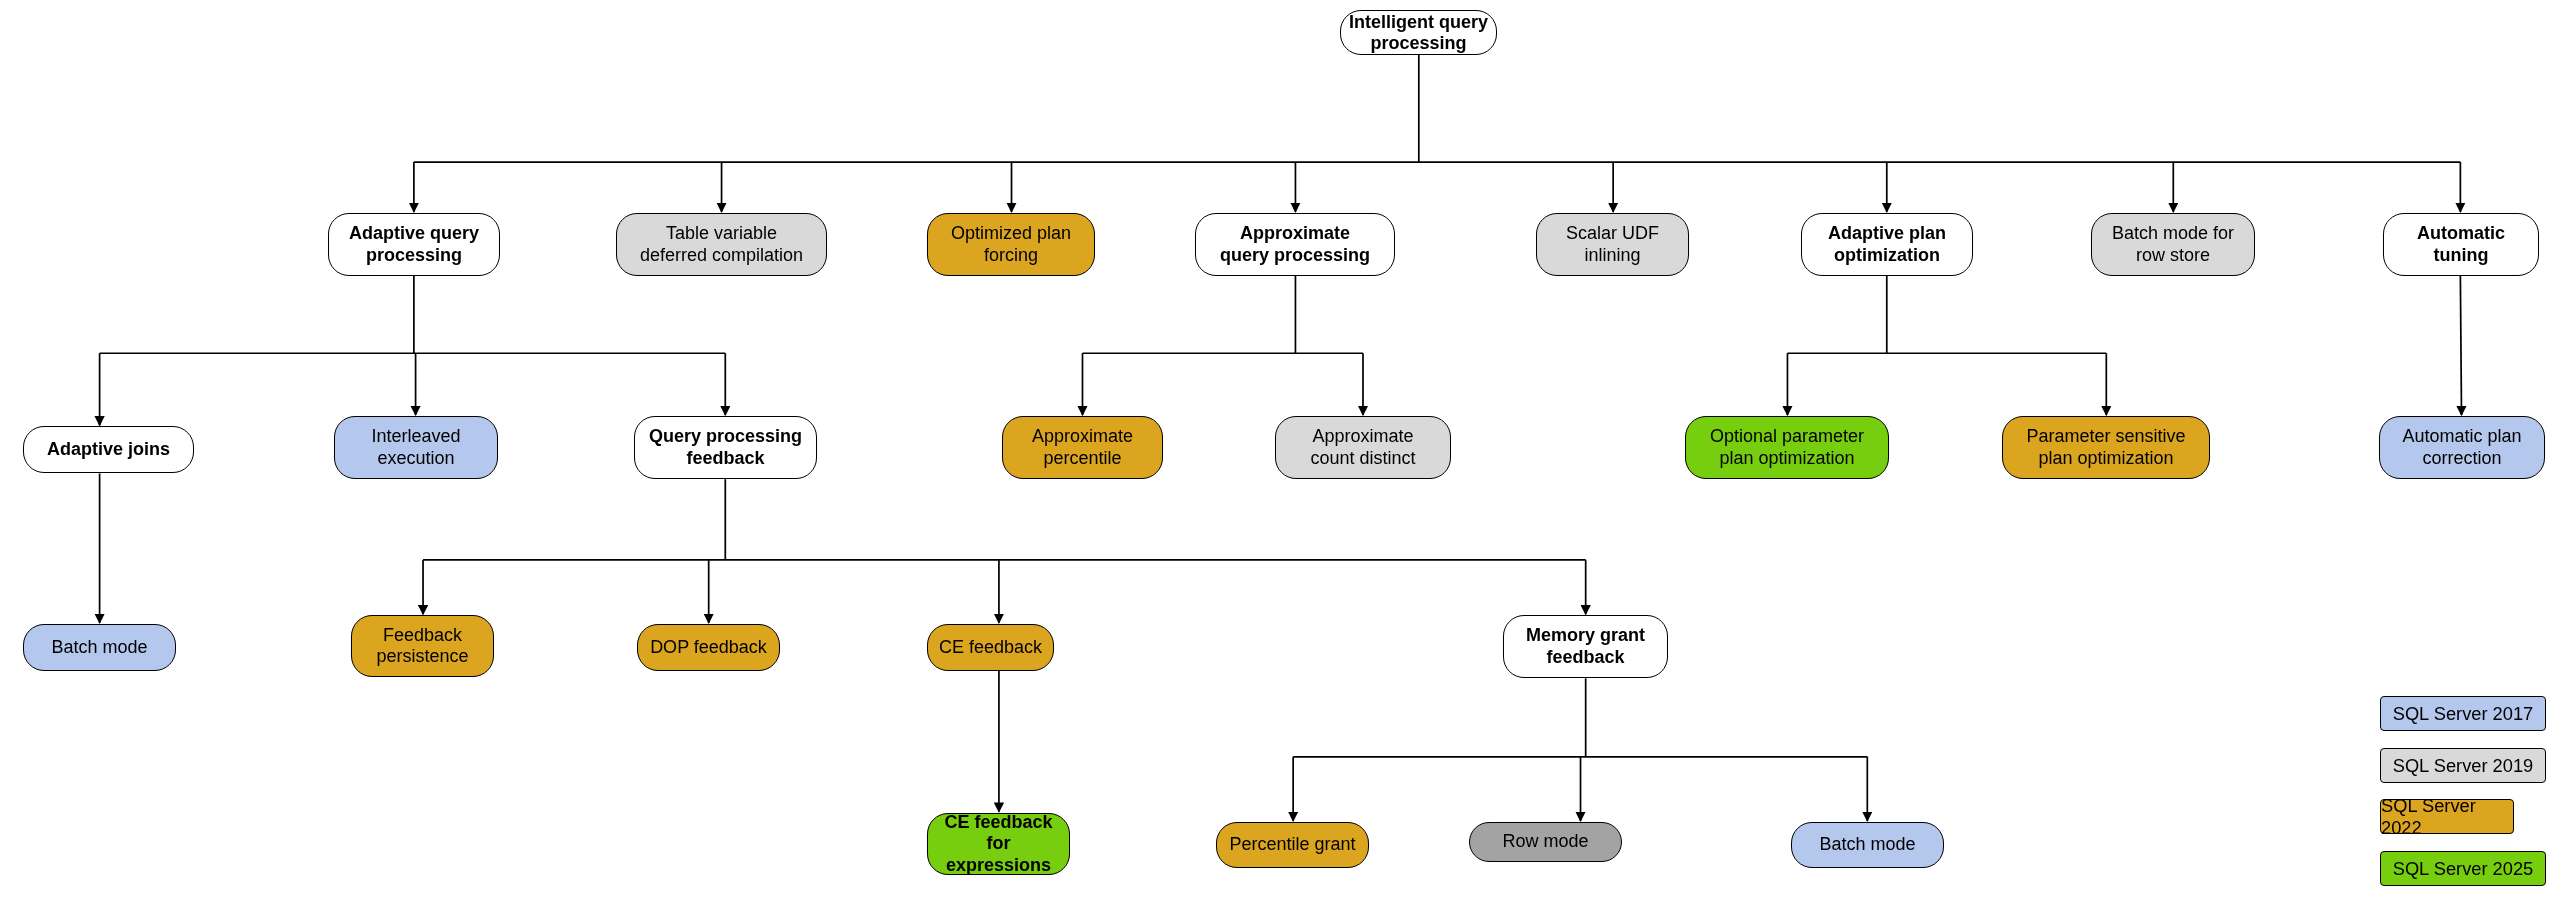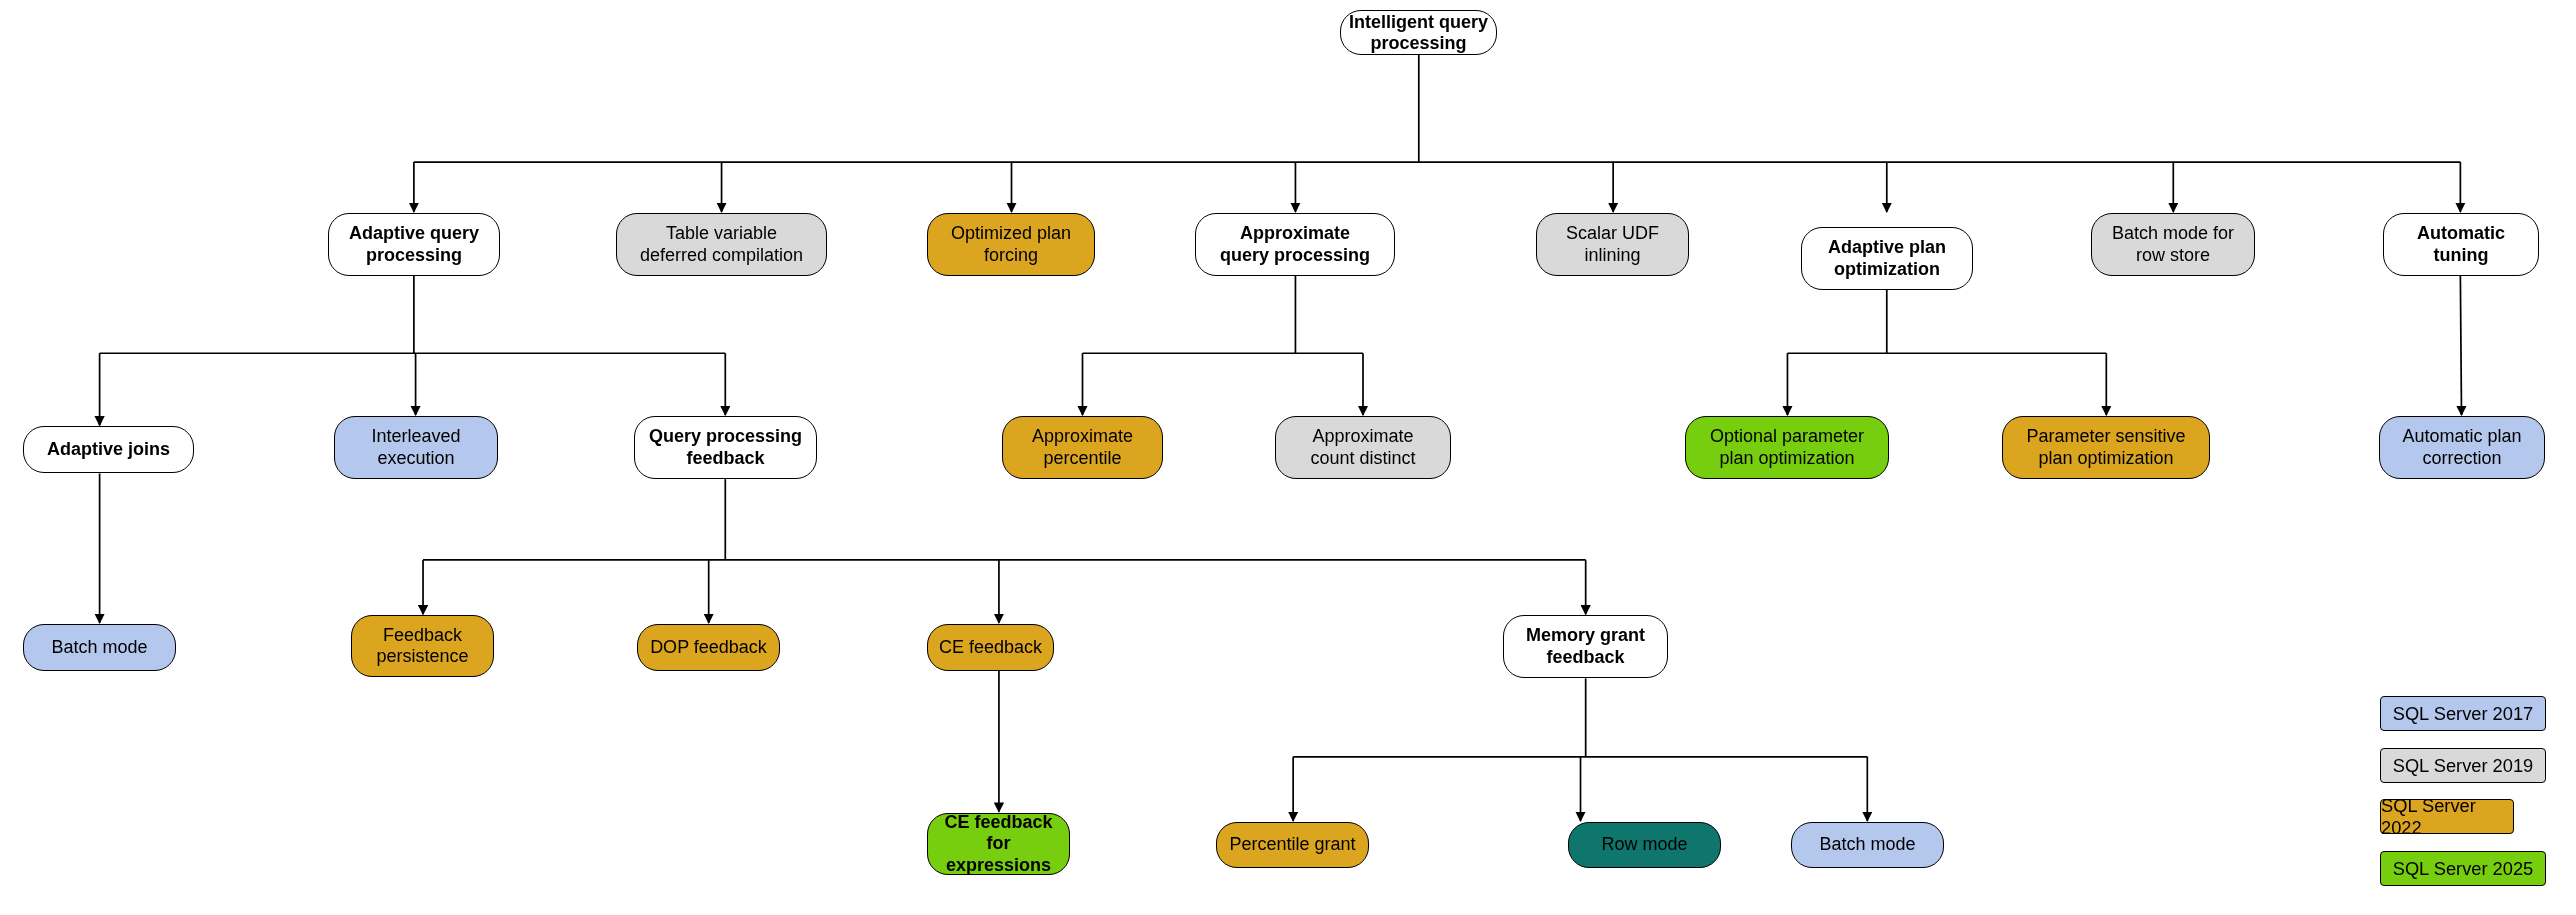--- a/index.html
+++ b/index.html
@@ -121,21 +121,21 @@
 forcing</span>
       </div>
       <div class="node" style="left: 1195px; top: 213px; width: 200px; height: 63px; background: rgb(255, 255, 255); font-size: 18px; font-weight: 700;">
         <span class="lbl">Approximate
 query processing</span>
       </div>
       <div class="node" style="left: 1536px; top: 213px; width: 153px; height: 63px; background: rgb(217, 217, 217); font-size: 18px; font-weight: 400;">
         <span class="lbl">Scalar UDF
 inlining</span>
       </div>
-      <div class="node" style="left: 1801px; top: 227px; width: 172px; height: 63px; background: rgb(255, 255, 255); font-size: 18px; font-weight: 700;">
+      <div class="node" style="left: 1801px; top: 213px; width: 172px; height: 63px; background: rgb(255, 255, 255); font-size: 18px; font-weight: 700;">
         <span class="lbl">Adaptive plan
 optimization</span>
       </div>
       <div class="node" style="left: 2091px; top: 213px; width: 164px; height: 63px; background: rgb(217, 217, 217); font-size: 18px; font-weight: 400;">
         <span class="lbl">Batch mode for
 row store</span>
       </div>
       <div class="node" style="left: 2383px; top: 213px; width: 156px; height: 63px; background: rgb(255, 255, 255); font-size: 18px; font-weight: 700;">
         <span class="lbl">Automatic
 tuning</span>
@@ -188,21 +188,21 @@
         <span class="lbl">Memory grant
 feedback</span>
       </div>
       <div class="node" style="left: 927px; top: 813px; width: 143px; height: 62px; background: rgb(118, 206, 14); font-size: 18px; font-weight: 700;">
         <span class="lbl">CE feedback for
 expressions</span>
       </div>
       <div class="node" style="left: 1216px; top: 822px; width: 153px; height: 46px; background: rgb(219, 165, 32); font-size: 18px; font-weight: 400;">
         <span class="lbl">Percentile grant</span>
       </div>
-      <div class="node" style="left: 1568px; top: 822px; width: 153px; height: 46px; background: #0f766e; font-size: 18px; font-weight: 400;">
+      <div class="node" style="left: 1469px; top: 822px; width: 153px; height: 40px; background: #a3a3a3; font-size: 18px; font-weight: 400;">
         <span class="lbl">Row mode</span>
       </div>
       <div class="node" style="left: 1791px; top: 822px; width: 153px; height: 46px; background: rgb(180, 199, 237); font-size: 18px; font-weight: 400;">
         <span class="lbl">Batch mode</span>
       </div>
     </div>
   <div id="legend-layer">
       <div class="legend-box" style="left: 2380px; top: 696px; width: 166px; height: 35px; background: rgb(180, 199, 237);">
         <span>SQL Server 2017</span>
       </div>

